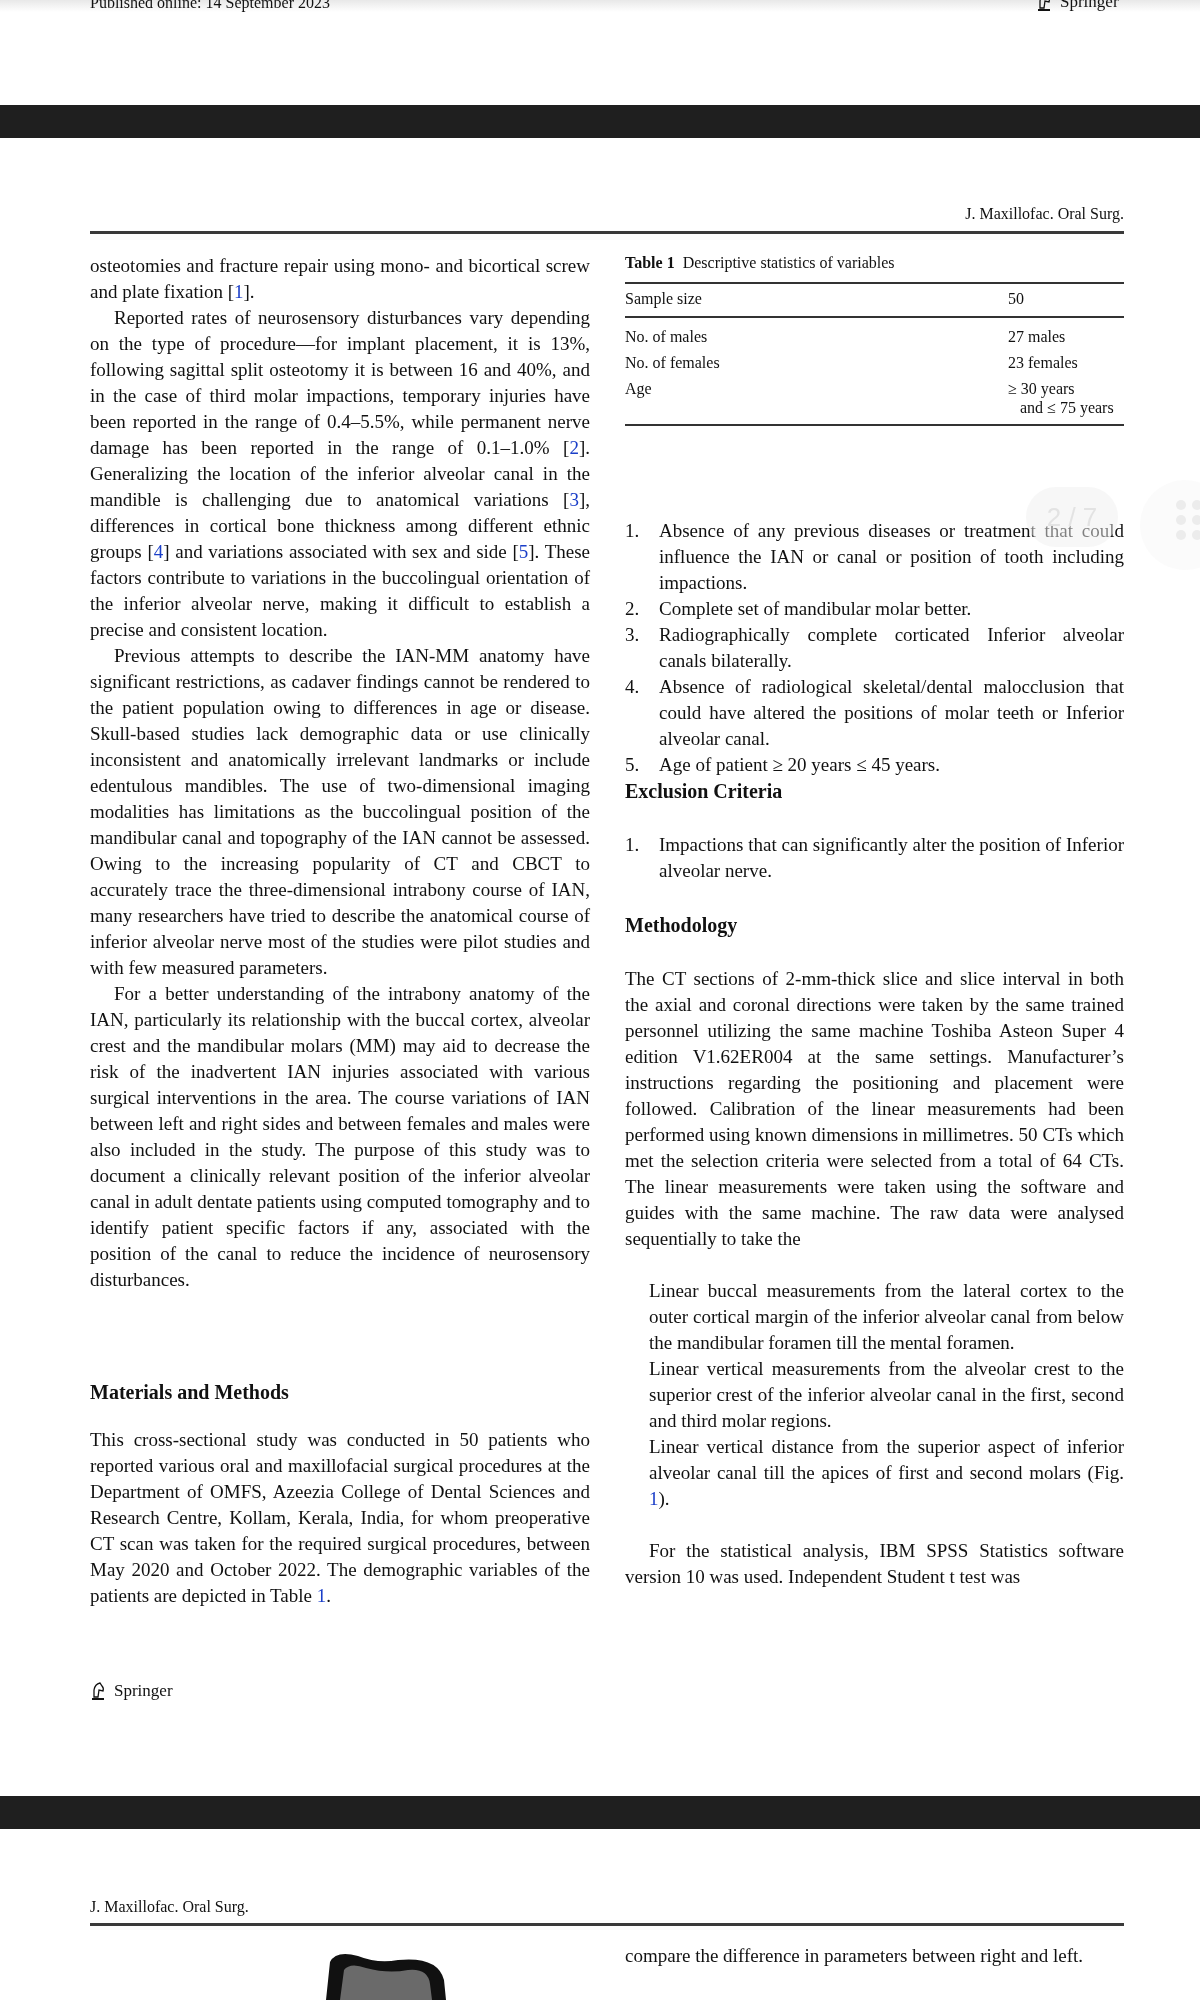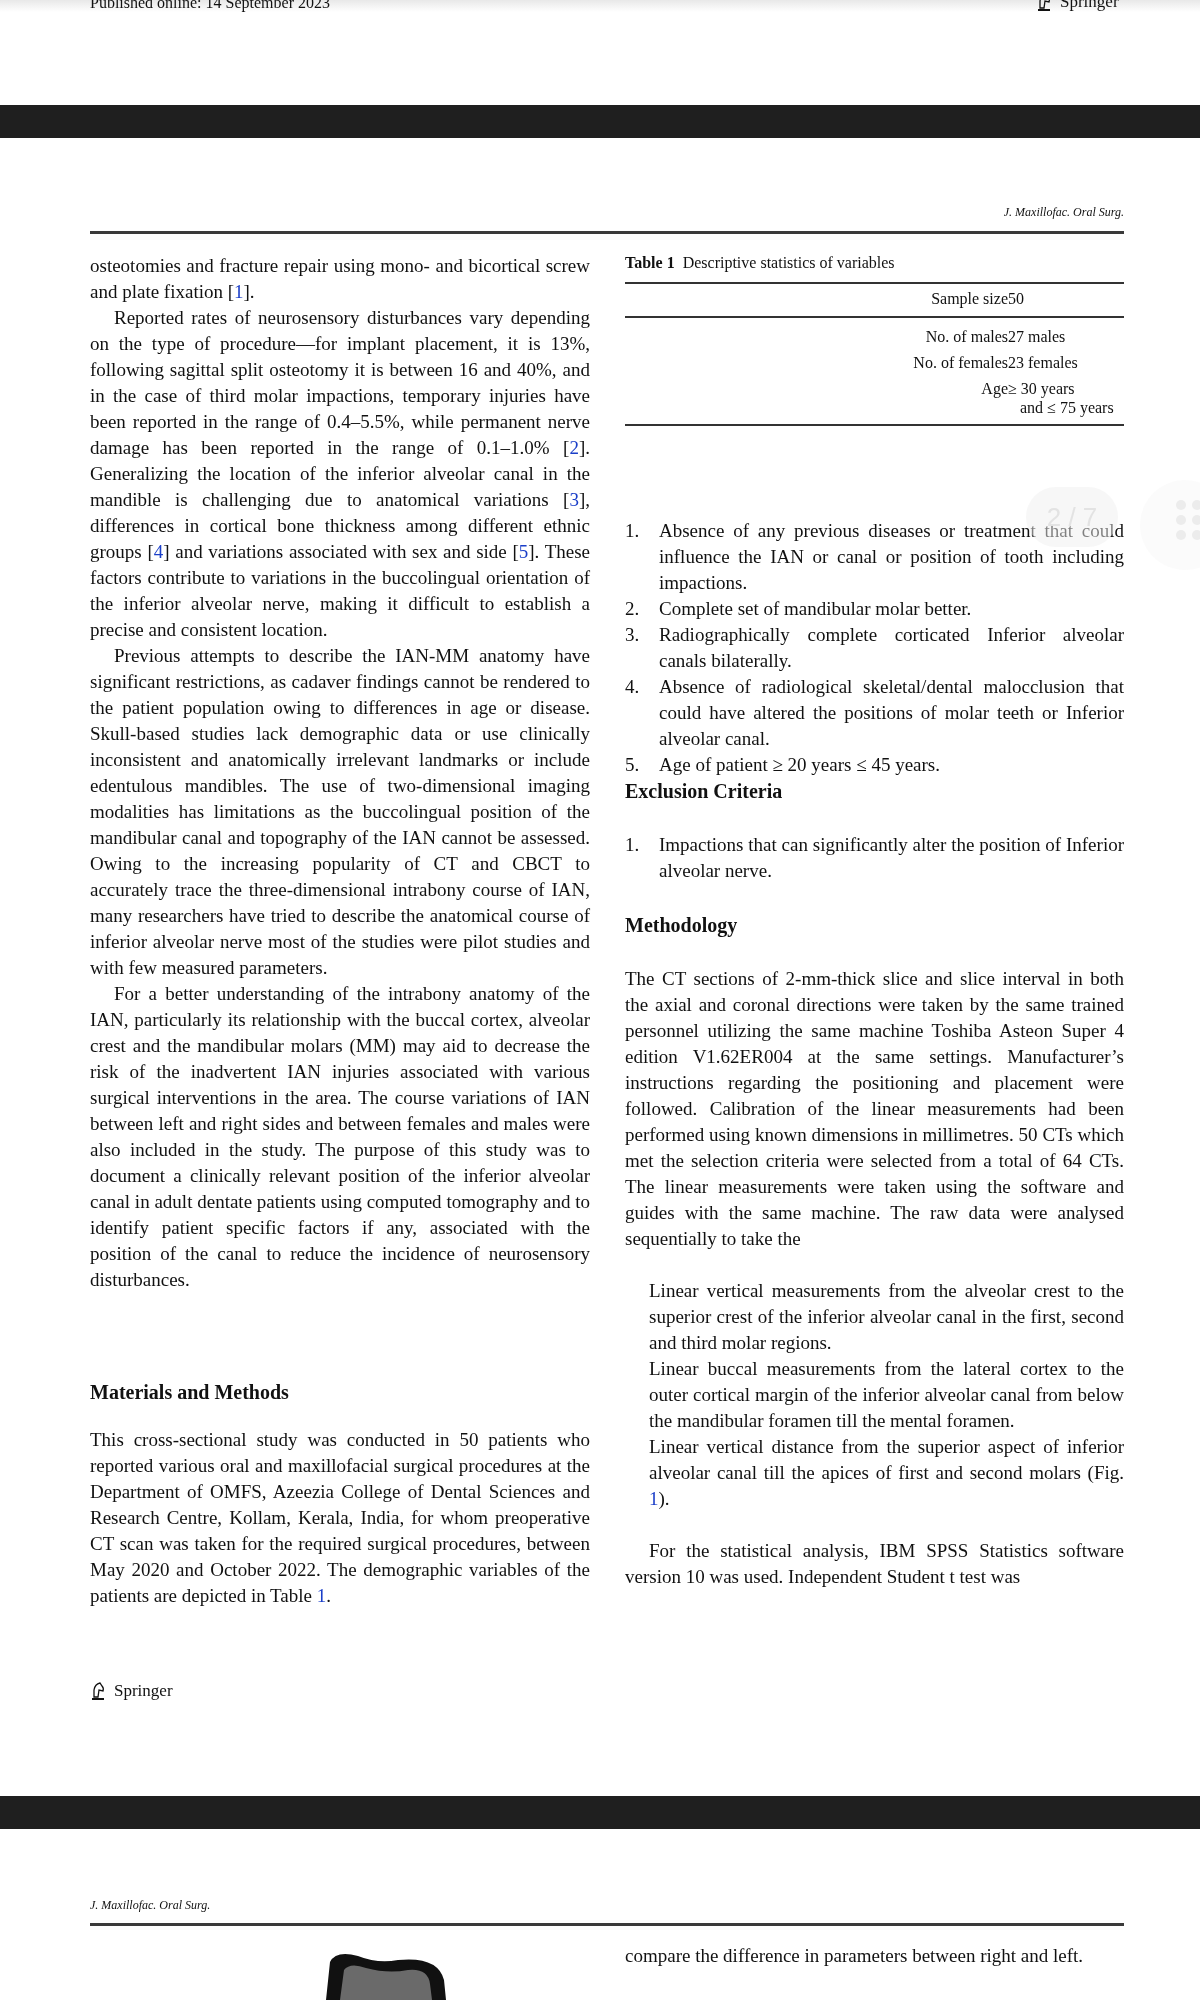--- a/index.html
+++ b/index.html
@@ -9,32 +9,32 @@
       font-family: "Liberation Serif", "DejaVu Serif", serif;
     }
     .abs { position: absolute; }
     .topshadow {
       position: absolute; left: 0; top: 0; width: 1200px; height: 12px;
       background: linear-gradient(#e8e8e8, #ffffff);
     }
     .hdr-top { top: -6px; font-size: 16px; color: #111; }
     .dark-band { position: absolute; left: 0; width: 1200px; height: 33px; background: #1f1f1f; }
     .rule { position: absolute; left: 90px; width: 1034px; height: 3px; background: #3a3a3a; }
-    .journal { font-size: 12px; font-style: italic; }
+    .journal { font-size: 16px; }
     .col { position: absolute; font-size: 19px; line-height: 26px; text-align: justify; }
     .col p { margin: 0; }
     .indent { text-indent: 24px; }
     .cite { color: #1a3ec8; }
     .heading { font-weight: bold; font-size: 20px; }
     .table1 { position: absolute; left: 625px; top: 254px; width: 499px; font-size: 16px; }
     .table1 .caption { font-size: 16px; margin-bottom: 10px; }
     .table1 .caption b { margin-right: 8px; }
     .t-rule { height: 2px; background: #333; }
     .t-row { display: flex; line-height: 26px; }
-    .t-row .c1 { width: 383px; text-align: right; }
+    .t-row .c1 { width: 383px; }
     .t-row .c2 { flex: 1; }
     .ol { list-style: none; margin: 0; padding: 0; font-size: 19px; line-height: 26px; text-align: justify; }
     .ol li { position: relative; padding-left: 34px; }
     .ol li .num { position: absolute; left: 0; top: 0; }
     .sub-items { font-size: 19px; line-height: 26px; text-align: justify; }
     .page-badge {
       position: absolute; left: 1026px; top: 487px; width: 92px; height: 60px; border-radius: 30px;
       background: rgba(240,240,240,0.5); color: #e3e3e3; font-family: "Liberation Sans", sans-serif;
       font-size: 26px; display: flex; align-items: center; justify-content: center;
     }
@@ -127,22 +127,22 @@
       <li><span class="num">4.</span><span>Absence of radiological skeletal/dental malocclusion that could have altered the positions of molar teeth or Inferior alveolar canal.</span></li>
       <li><span class="num">5.</span><span>Age of patient ≥ 20 years ≤ 45 years.</span></li>
     </ul>
   <div class="heading" style="">Exclusion Criteria</div>
   <ul class="ol" id="exclusion-list" style="margin-top:28px;">
       <li><span class="num">1.</span><span>Impactions that can significantly alter the position of Inferior alveolar nerve.</span></li>
     </ul>
   <div class="heading" style="margin-top:28px;">Methodology</div>
   <p style="margin-top:28px;">The CT sections of 2-mm-thick slice and slice interval in both the axial and coronal directions were taken by the same trained personnel utilizing the same machine Toshiba Asteon Super 4 edition V1.62ER004 at the same settings. Manufacturer’s instructions regarding the positioning and placement were followed. Calibration of the linear measurements had been performed using known dimensions in millimetres. 50 CTs which met the selection criteria were selected from a total of 64 CTs. The linear measurements were taken using the software and guides with the same machine. The raw data were analysed sequentially to take the</p>
   <div class="sub-items" id="measure-list" style="margin-top:26px; padding-left:24px;">
+      <div><span>Linear buccal measurements from the lateral cortex to the outer cortical margin of the inferior alveolar canal from below the mandibular foramen till the mental foramen.</span></div>
       <div><span>Linear vertical measurements from the alveolar crest to the superior crest of the inferior alveolar canal in the first, second and third molar regions.</span></div>
-      <div><span>Linear buccal measurements from the lateral cortex to the outer cortical margin of the inferior alveolar canal from below the mandibular foramen till the mental foramen.</span></div>
       <div><span>Linear vertical distance from the superior aspect of inferior alveolar canal till the apices of first and second molars (Fig. </span><span class="cite">1</span><span>).</span></div>
     </div>
   <p class="indent" style="margin-top:26px;">For the statistical analysis, IBM SPSS Statistics software version 10 was used. Independent Student t test was</p>
 </div>
 
 <div class="page-badge">2 / 7</div>
 <div class="grid-btn">
   <span>
     <span class="dot" style="left:36px; top:20px;"></span><span class="dot" style="left:52px; top:20px;"></span>
     <span class="dot" style="left:36px; top:35px;"></span><span class="dot" style="left:52px; top:35px;"></span>

